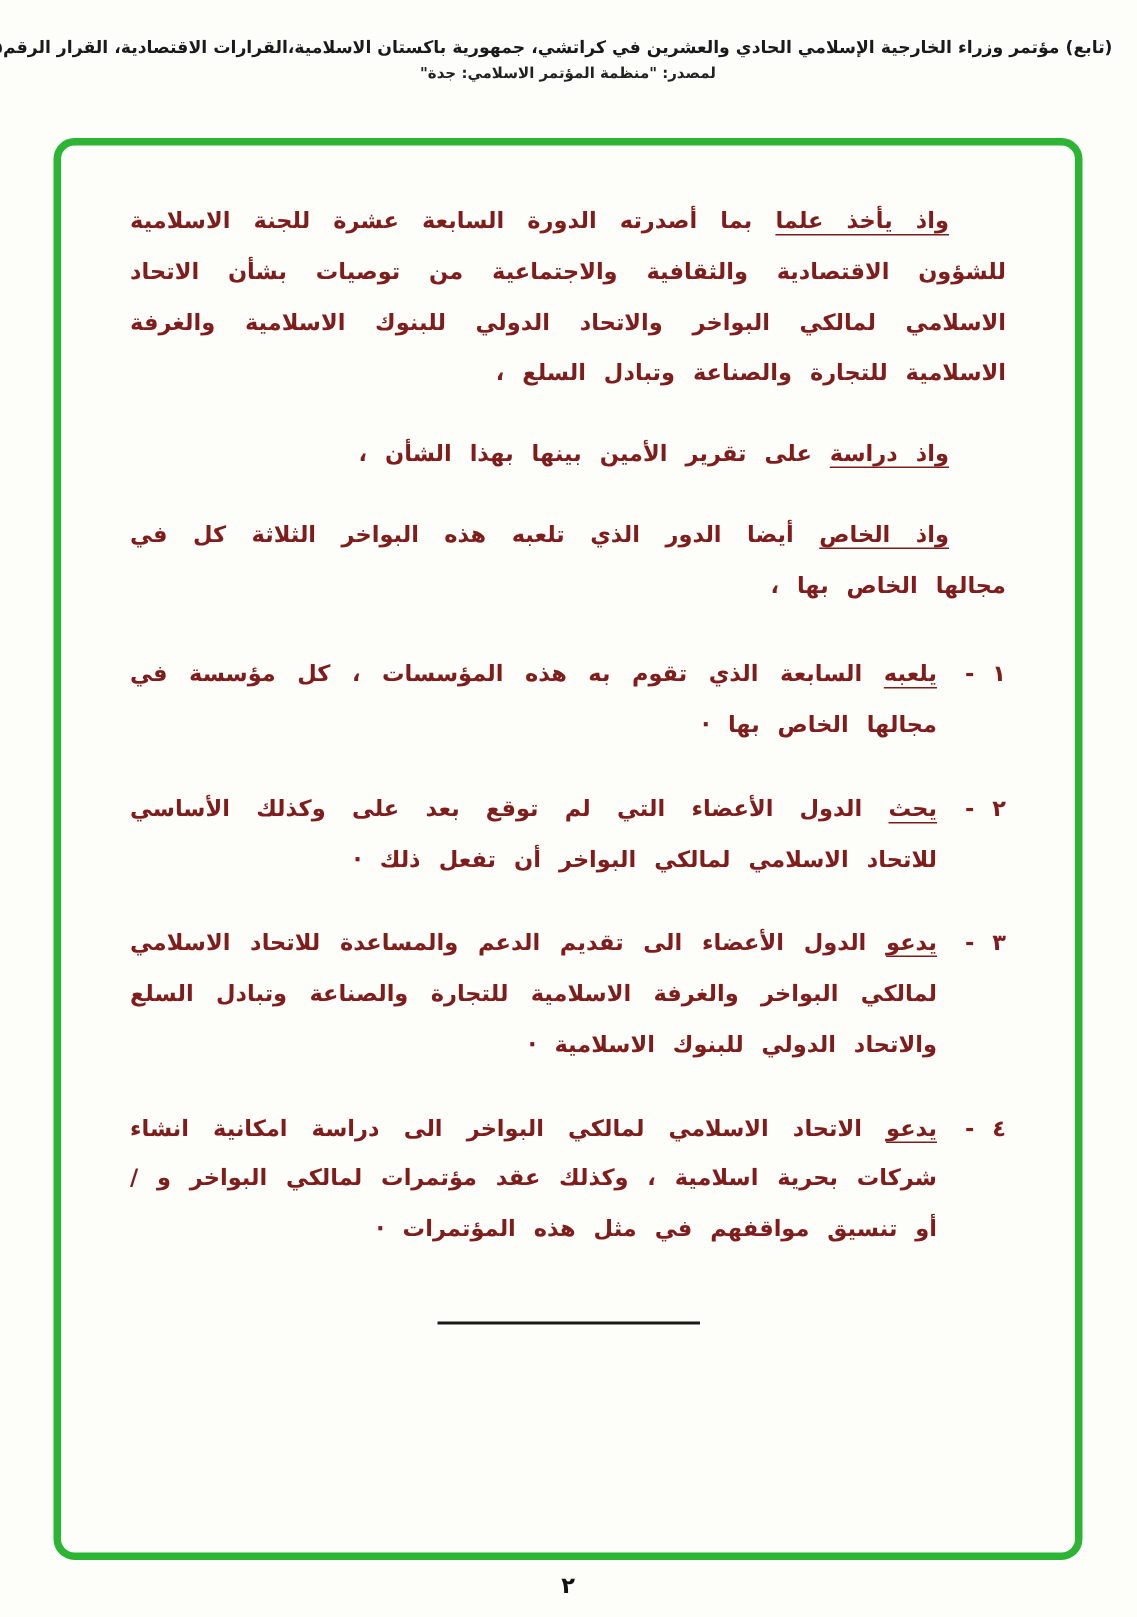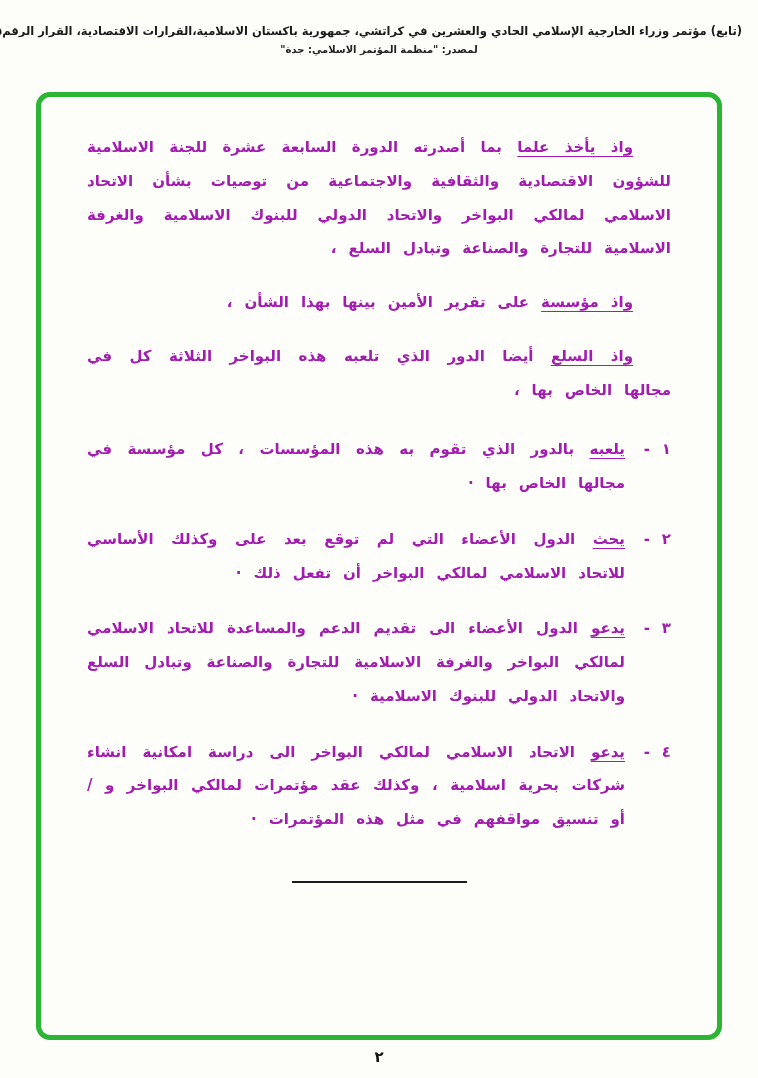--- a/index.html
+++ b/index.html
@@ -51,21 +51,21 @@
     padding: 34px 46px 20px 46px;
     box-sizing: border-box;
   }
   .body-text {
     direction: rtl;
     text-align: justify;
     font-size: 15px;
     font-weight: 700;
     line-height: 2.25;
     word-spacing: 0.45em;
-    color: #a21caf;
+    color: #7f1d1d;
   }
   .para {
     margin: 0 0 20px 0;
     text-indent: 38px;
   }
   .para.short {
     text-indent: 38px;
   }
   .lead {
     text-decoration: underline;
@@ -114,33 +114,33 @@
   </div>
 
   <div class="content-frame">
     <div class="body-text">
 
       <p class="para">
         <span class="lead">واذ يأخذ علما</span><span> بما أصدرته الدورة السابعة عشرة للجنة الاسلامية للشؤون الاقتصادية والثقافية والاجتماعية من توصيات بشأن الاتحاد الاسلامي لمالكي البواخر والاتحاد الدولي للبنوك الاسلامية والغرفة الاسلامية للتجارة والصناعة وتبادل السلع ،</span>
       </p>
 
       <p class="para short">
-        <span class="lead">واذ مؤسسة</span><span> على تقرير الأمين بينها بهذا الشأن ،</span>
+        <span class="lead">واذ دراسة</span><span> على تقرير الأمين بينها بهذا الشأن ،</span>
       </p>
 
 
       <p class="para">
-        <span class="lead">واذ السلع</span><span> أيضا الدور الذي تلعبه هذه البواخر الثلاثة كل في مجالها الخاص بها ،</span>
+        <span class="lead">واذ الخاص</span><span> أيضا الدور الذي تلعبه هذه البواخر الثلاثة كل في مجالها الخاص بها ،</span>
       </p>
 
       <div class="items">
 
         <div class="item">
           <span class="item-num"><span>١</span> <span>-</span></span>
-          <span class="item-text"><span class="lead">يلعبه</span><span> بالدور الذي تقوم به هذه المؤسسات ، كل مؤسسة في مجالها الخاص بها ·</span></span>
+          <span class="item-text"><span class="lead">يلعبه</span><span> السابعة الذي تقوم به هذه المؤسسات ، كل مؤسسة في مجالها الخاص بها ·</span></span>
         </div>
 
         <div class="item">
           <span class="item-num"><span>٢</span> <span>-</span></span>
           <span class="item-text"><span class="lead">يحث</span><span> الدول الأعضاء التي لم توقع بعد على وكذلك الأساسي للاتحاد الاسلامي لمالكي البواخر أن تفعل ذلك ·</span></span>
         </div>
 
         <div class="item">
           <span class="item-num"><span>٣</span> <span>-</span></span>
           <span class="item-text"><span class="lead">يدعو</span><span> الدول الأعضاء الى تقديم الدعم والمساعدة للاتحاد الاسلامي لمالكي البواخر والغرفة الاسلامية للتجارة والصناعة وتبادل السلع والاتحاد الدولي للبنوك الاسلامية ·</span></span>

